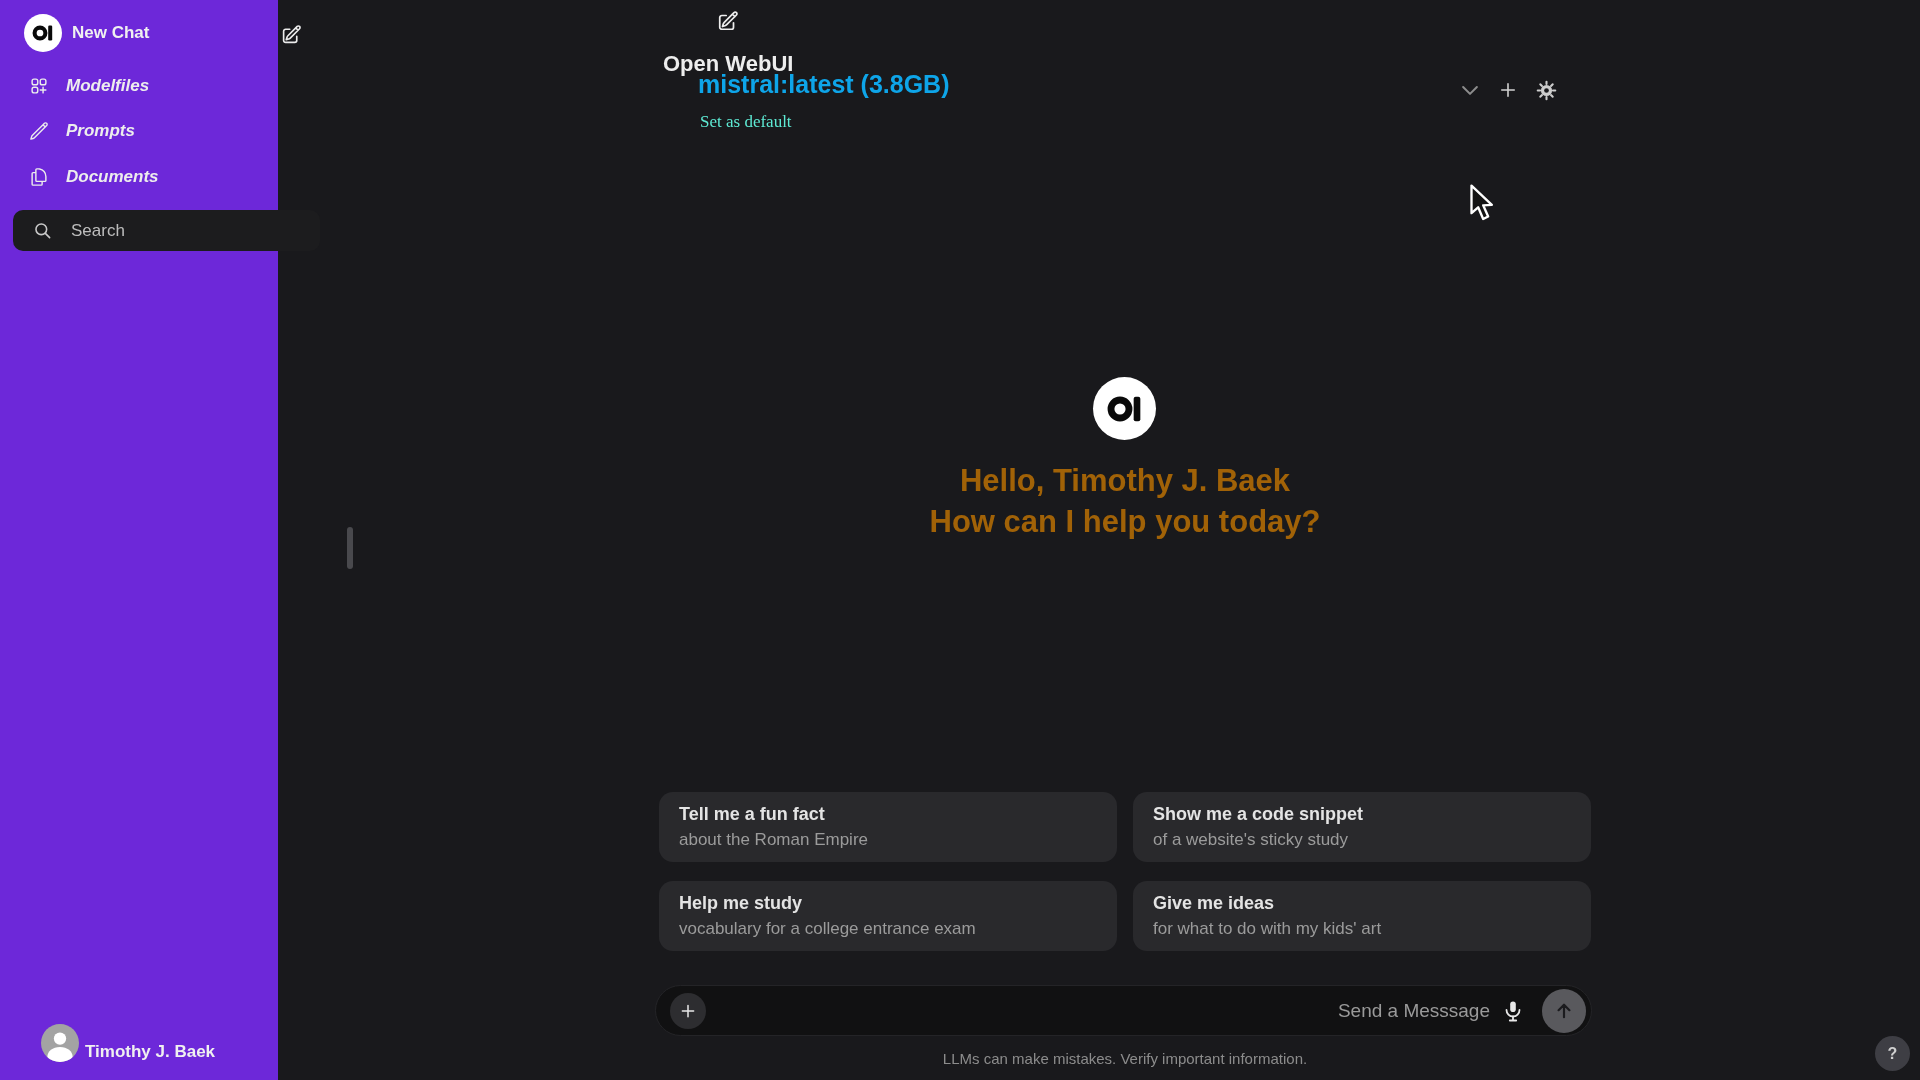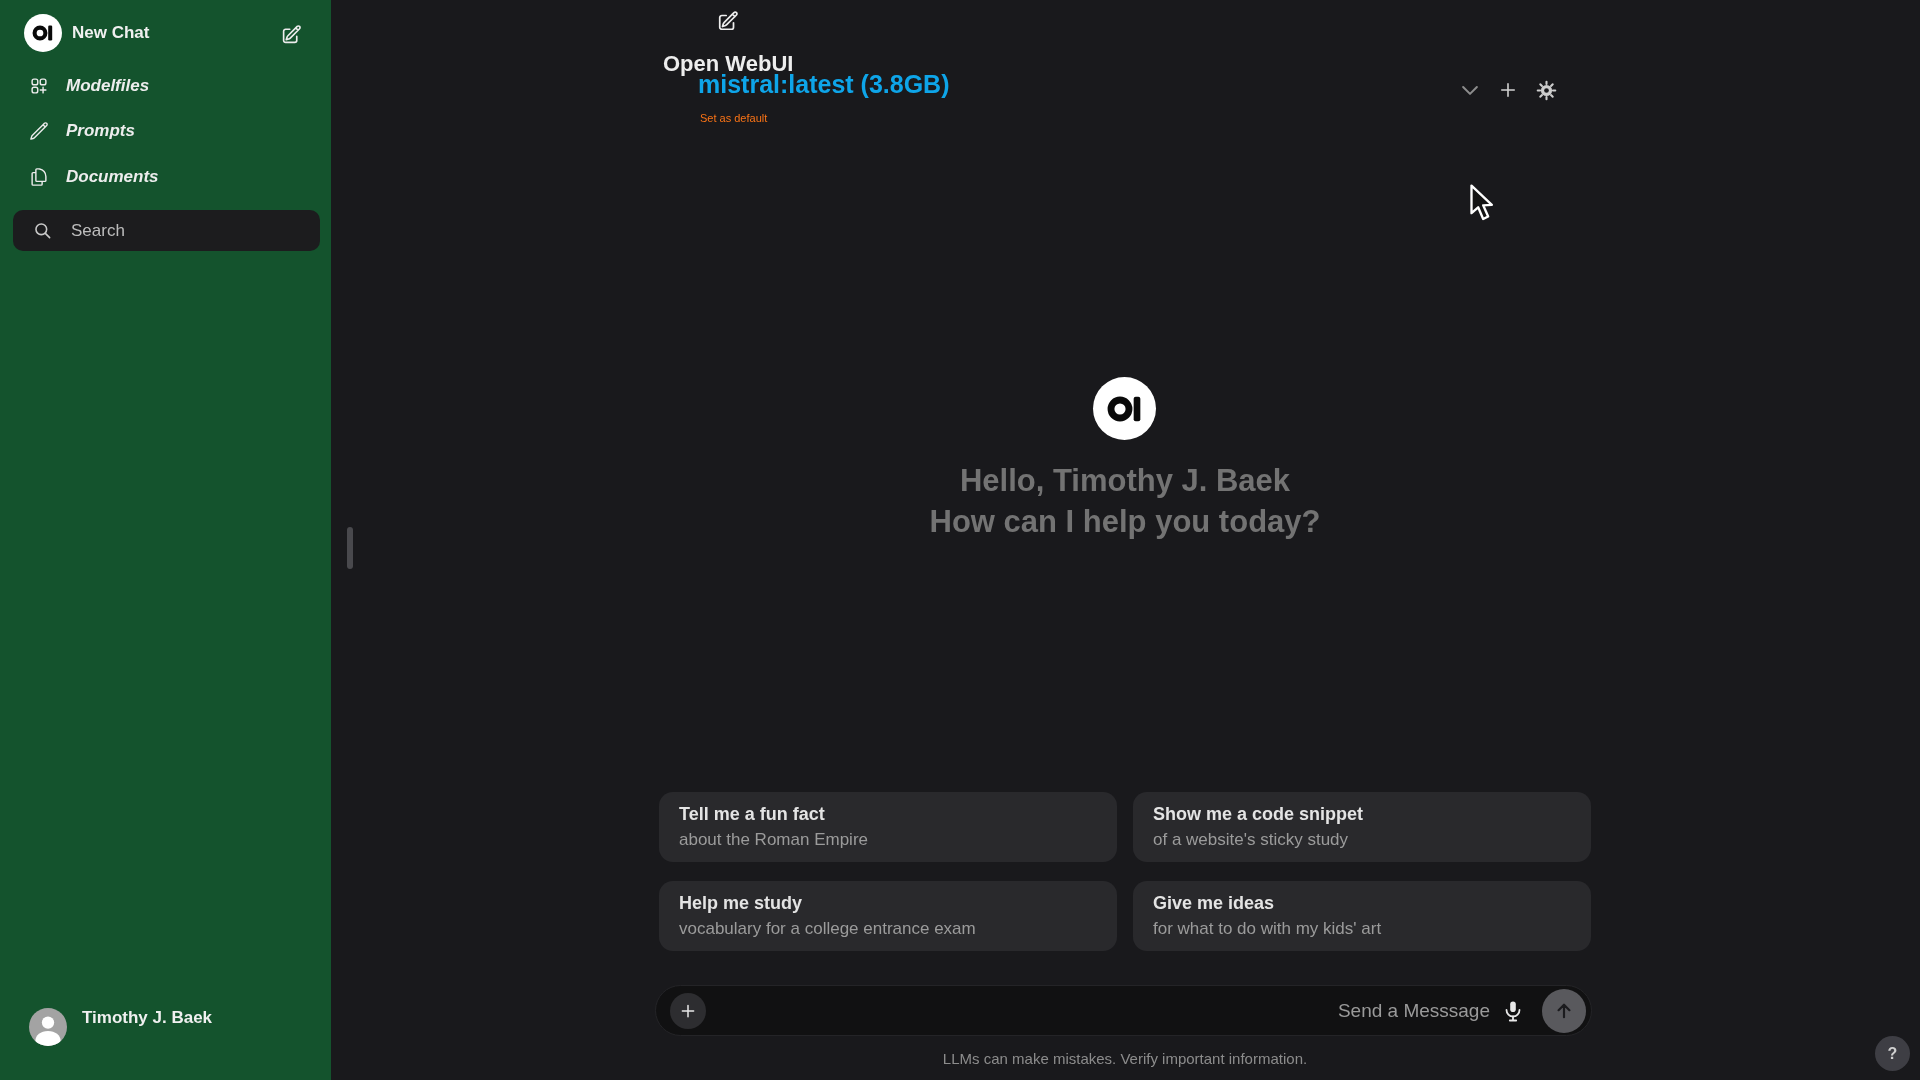--- a/index.html
+++ b/index.html
@@ -1,55 +1,55 @@
 <!DOCTYPE html>
 <html><head>
 <meta charset="utf-8">
 <style>
   * { margin:0; padding:0; box-sizing:border-box; }
   html,body { width:1920px; height:1080px; background:#101010; }
   body { font-family:"Liberation Sans", sans-serif; color:#ececec; }
   #app { position:relative; width:1920px; height:1080px; background:#19191c; overflow:hidden; }
 
   
-  .sidebar { position:absolute; left:0; top:0; width:331px; height:1080px; background:#14532d; }
+  .sidebar { position:absolute; left:0; top:0; width:278px; height:1080px; background:#6d28d9; }
   .sb-top { position:absolute; left:0; top:12px; width:330px; height:44px; }
   .sb-logo { position:absolute; left:24px; top:2px; width:38px; height:38px; border-radius:50%;
              background:#ffffff; display:flex; align-items:center; justify-content:center; }
   .sb-newchat-label { position:absolute; left:72px; top:11px; font-size:17px; font-weight:700; color:#f0f0f0; }
   .sb-edit { position:absolute; left:279px; top:10px; width:24px; height:24px; display:flex; align-items:center; justify-content:center; cursor:pointer; }
   .sb-item { position:absolute; left:10px; width:310px; height:38px; border-radius:8px; display:flex;
              align-items:center; gap:17px; padding-left:19px; cursor:pointer; }
   .sb-item .lbl { font-size:17px; font-weight:600; color:#ededed;font-style:italic; }
   .sb-search { position:absolute; left:13px; top:210px; width:307px; height:41px; background:#1c1c1e;
                border-radius:10px; display:flex; align-items:center; gap:19px; padding-left:20px; }
   .sb-search input { background:transparent; border:none; outline:none; color:#d6d6d6; font-size:17px;
                      font-family:"Liberation Sans", sans-serif; width:230px; }
   .sb-search input::placeholder { color:#bdbdbd; opacity:1; }
-  .sb-user { position:absolute; left:10px; top:1008px; width:302px; height:54px; border-radius:10px;
-             display:flex; align-items:flex-start; gap:15px; padding-left:19px; cursor:pointer; }
+  .sb-user { position:absolute; left:22px; top:1008px; width:302px; height:54px; border-radius:10px;
+             display:flex; align-items:flex-end; gap:6px; padding-left:19px; cursor:pointer; }
   .avatar { width:38px; height:38px; border-radius:50%; background:#a3a3a3; overflow:hidden; flex:0 0 auto; }
   .sb-user .name { font-size:17px; font-weight:700; color:#f0f0f0; }
 
   .drag-handle { position:absolute; left:347px; top:527px; width:6px; height:42px; border-radius:3px; background:#5a5a5e; opacity:.75; cursor:col-resize; }
 
   
   .main-header-title { position:absolute; left:663px; top:10px; display:flex; align-items:center; gap:19px;flex-direction:column; }
   .main-header-title .t { font-size:22px; font-weight:600; color:#ededed; }
   .model-row { position:absolute; left:698px; top:70px; }
   .model-name { font-size:25px; font-weight:700; color:#0ea5e9; cursor:pointer; }
-  .set-default { position:absolute; left:700px; top:112px; font-size:11px; color:#f97316; cursor:pointer; }
+  .set-default { position:absolute; left:700px; top:112px; font-size:17px; color:#5eead4; cursor:pointer;font-family:Liberation Serif, serif; }
   .model-tools { position:absolute; left:1458px; top:78px; display:flex; align-items:center; gap:14px; }
   .tool-btn { width:24px; height:24px; display:flex; align-items:center; justify-content:center; cursor:pointer; }
 
   
   .hero-logo { position:absolute; left:1093px; top:377px; width:63px; height:63px; border-radius:50%;
                background:#ffffff; display:flex; align-items:center; justify-content:center; }
   .hero-text { position:absolute; left:725px; top:460px; width:800px; text-align:center; }
-  .hero-text .l1, .hero-text .l2 { font-size:31px; font-weight:700; color:#737373; line-height:41px; }
+  .hero-text .l1, .hero-text .l2 { font-size:31px; font-weight:700; color:#a16207; line-height:41px; }
 
   
   .cards { position:absolute; left:659px; top:792px; width:932px; display:grid;
            grid-template-columns:458px 458px; grid-column-gap:16px; grid-row-gap:19px; }
   .card { height:70px; background:#29292c; border-radius:14px; padding:12px 20px; cursor:pointer; }
   .card .ct { font-size:18px; font-weight:600; color:#e4e4e4; margin-bottom:5px; }
   .card .cs { font-size:17px; color:#9b9b9b; }
 
   
   .composer { position:absolute; left:655px; top:985px; width:937px; height:51px; background:#111112;

